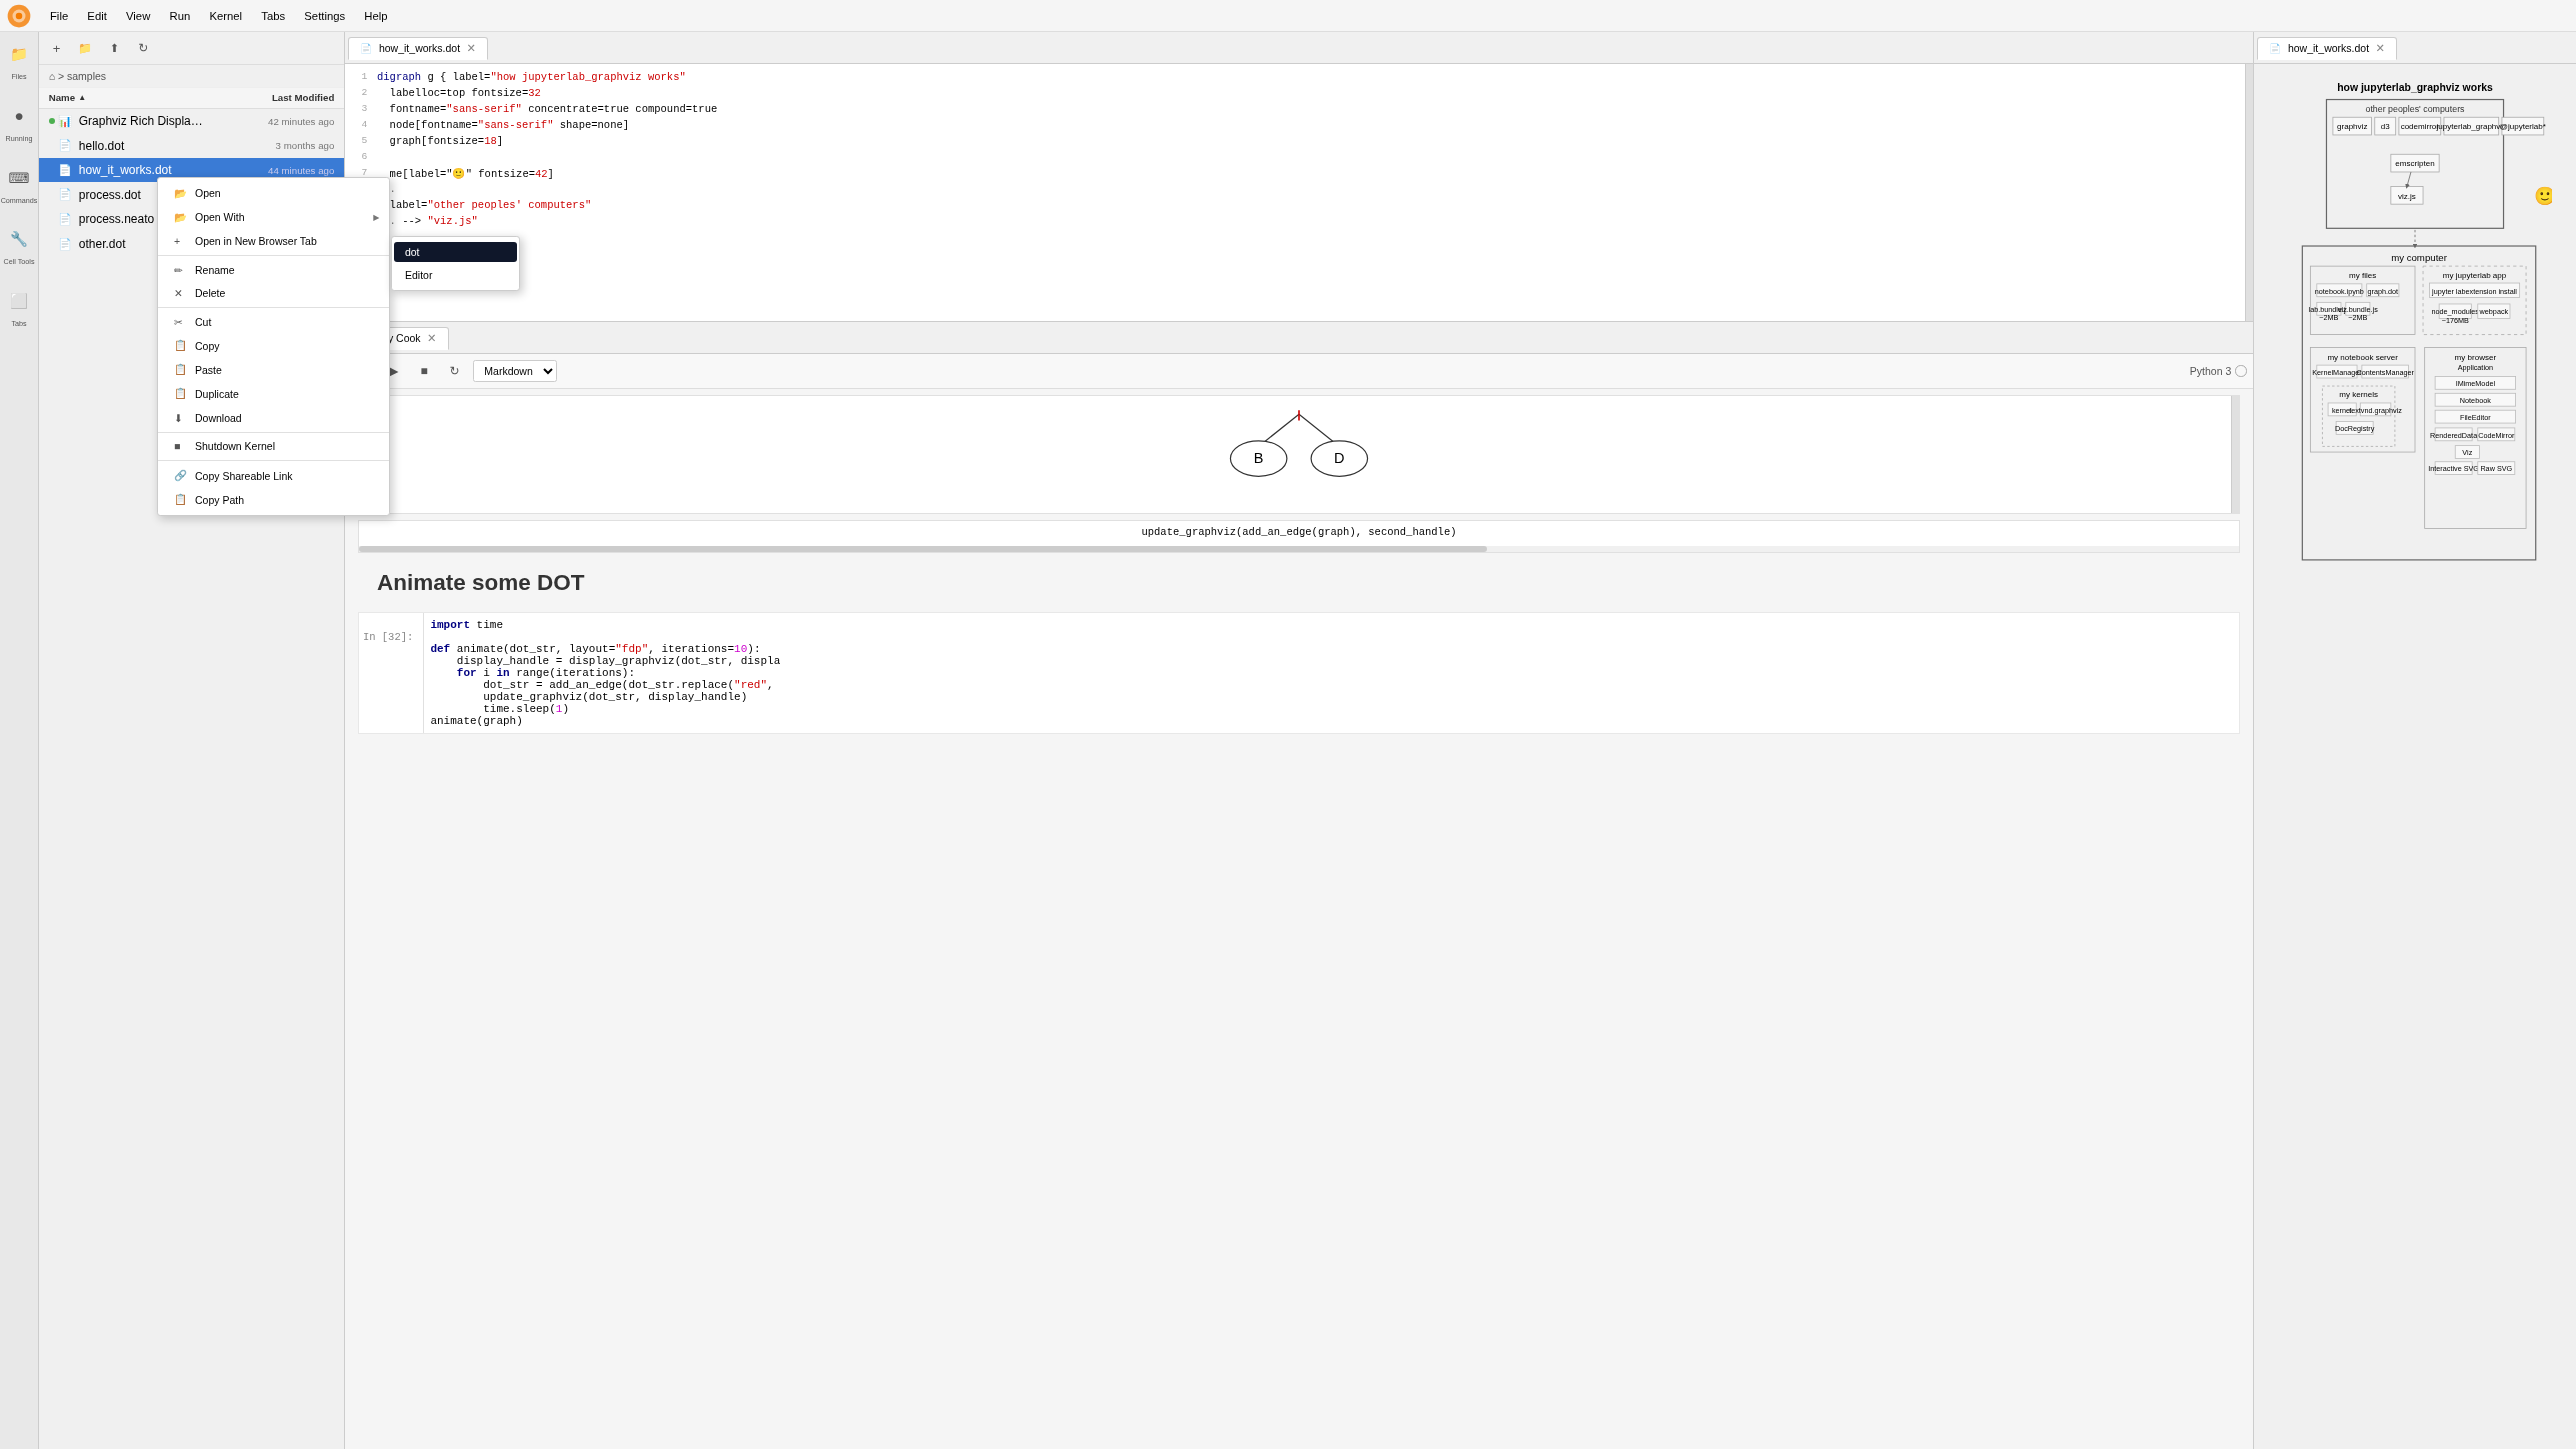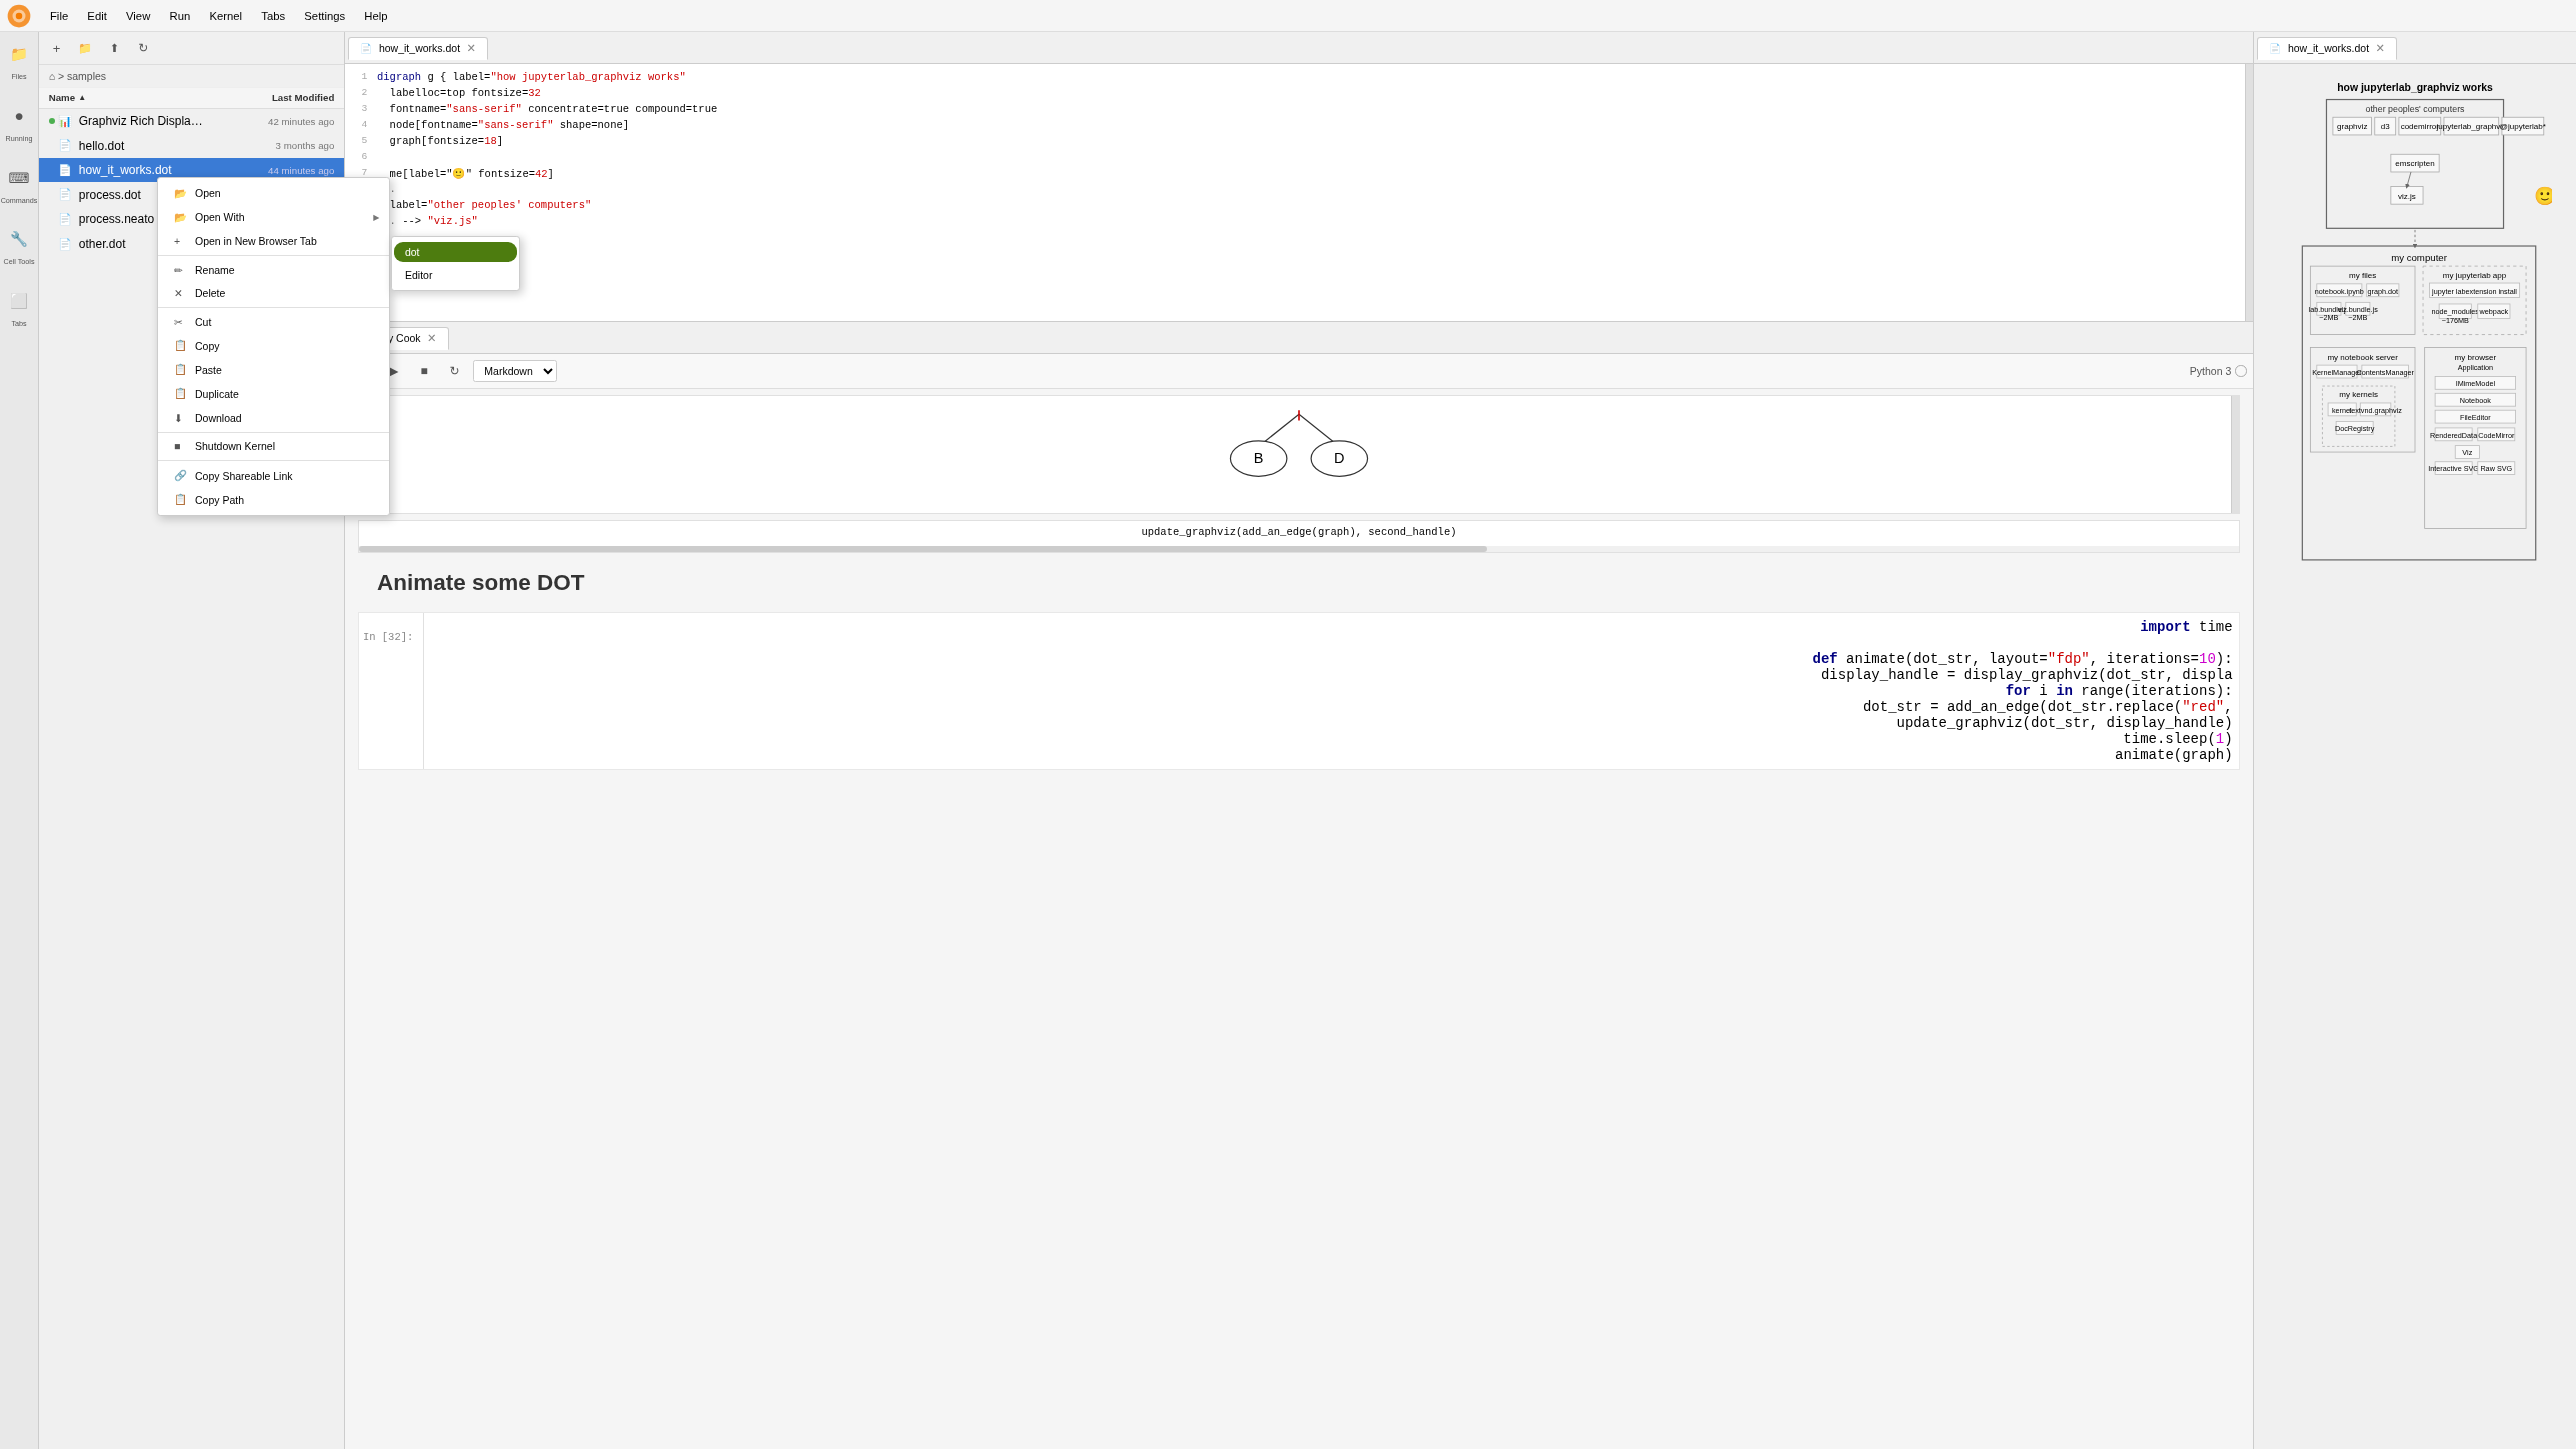--- a/index.html
+++ b/index.html
@@ -36,21 +36,21 @@
     
     .context-menu { position: absolute; left: 157px; top: 177px; width: 233px; background: white; border: 0.8px solid #ccc; border-radius: 3.2px; box-shadow: 2.4px 2.4px 9.7px rgba(0,0,0,0.2); z-index: 100; padding: 3.2px 0; }
     .context-menu-item { padding: 5.6px 16px; cursor: pointer; font-size: 10.5px; display: flex; align-items: center; gap: 8px; position: relative; }
     .context-menu-item .item-icon { width: 13px; font-size: 10.5px; color: #555; }
     .context-menu-item.has-submenu::after { content: '▶'; position: absolute; right: 9.7px; font-size: 8px; color: #777; }
     .context-menu-divider { height: 0.8px; background: #e0e0e0; margin: 2.4px 0; }
 
     
     .submenu { position: absolute; left: 233px; top: 31px; width: 129px; background: white; border: 0.8px solid #ccc; border-radius: 3.2px; box-shadow: 2.4px 2.4px 9.7px rgba(0,0,0,0.2); z-index: 101; padding: 3.2px 0; }
     .submenu-item { padding: 5.6px 13px; cursor: pointer; font-size: 10.5px; }
-    .submenu-item.highlighted { background: #4d7c0f; color: white; border-radius: 9px; margin: 1.6px; padding: 4px 11.3px; }
+    .submenu-item.highlighted { background: #0f172a; color: white; border-radius: 3px; margin: 1.6px; padding: 4px 11.3px; }
 
     
     .tab-bar { display: flex; align-items: center; background: #f0f0f0; border-bottom: 0.8px solid #ccc; height: 32px; padding: 0 3.2px; gap: 1.6px; flex-shrink: 0; }
     .tab { display: flex; align-items: center; padding: 4.8px 11.3px; background: #e0e0e0; border-radius: 3.2px 3.2px 0 0; cursor: pointer; font-size: 10.5px; gap: 6.4px; border: 0.8px solid #ccc; border-bottom: none; max-width: 161px; }
     .tab.active { background: white; border-bottom: 0.8px solid white; position: relative; bottom: -0.8px; }
     .tab-close { font-size: 11.3px; color: #888; cursor: pointer; line-height: 1; }
     .tab-icon { font-size: 9.7px; color: #888; }
 
     
     .editor-content { flex: 1; overflow: hidden; display: flex; }
@@ -67,21 +67,21 @@
     .graph-tab-bar { display: flex; align-items: center; background: #f0f0f0; border-bottom: 0.8px solid #ccc; height: 32px; padding: 0 3.2px; }
     .graph-content { flex: 1; overflow: auto; padding: 13px; display: flex; align-items: flex-start; justify-content: center; text-decoration: underline; }
 
     
     .cell-heading { font-size: 22.5px; font-weight: 600; padding: 13px 32px; color: #333; }
 
     
     .code-cell { background: white; margin: 3.2px 13px; border: 0.8px solid #e8e8e8; }
     .cell-prompt { display: flex; align-items: flex-start; }
     .prompt-label { width: 64px; text-align: right; padding: 6.4px 9.7px 6.4px 0; font-size: 10.5px; color: #888; font-family: 'Courier New', monospace; flex-shrink: 0; margin-top: 12px; }
-    .cell-code { flex: 1; padding: 6.4px 6.4px; font-family: 'Courier New', monospace; font-size: 14px; border-left: 1.6px solid #e0e0e0; text-align: right; }
+    .cell-code { flex: 1; padding: 6.4px 6.4px; font-family: 'Courier New', monospace; font-size: 11px; border-left: 1.6px solid #e0e0e0; }
 
     .scroll-bar { width: 8px; background: #e0e0e0; border-left: 0.8px solid #ccc; }
 
     
     .truncate { overflow: hidden; text-overflow: ellipsis; white-space: nowrap; }
     .left-panel { width: 306px; flex-shrink: 0; border-right: 0.8px solid #ccc; display: flex; flex-direction: column; }
     .center-panel { flex: 1; display: flex; flex-direction: column; min-width: 0; border-right: 0.8px solid #ccc; }
     .right-panel { width: 322px; flex-shrink: 0; display: flex; flex-direction: column; }
   </style>
 </head>

